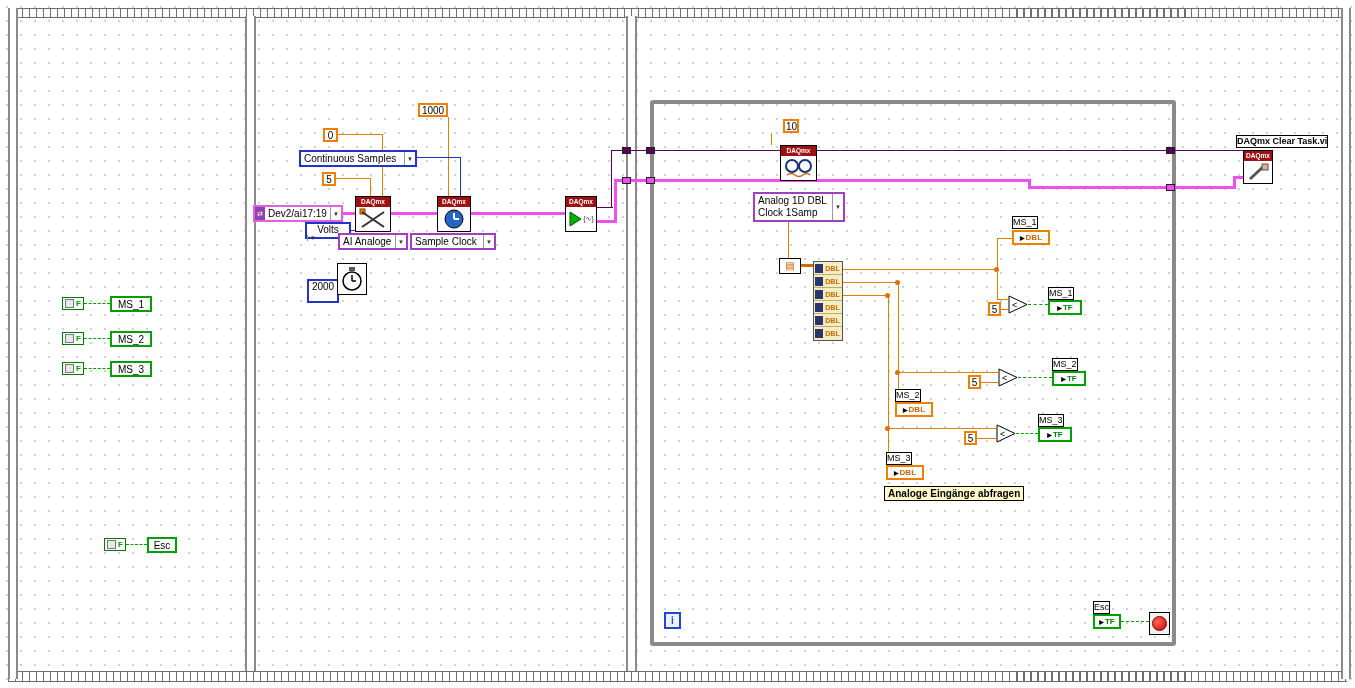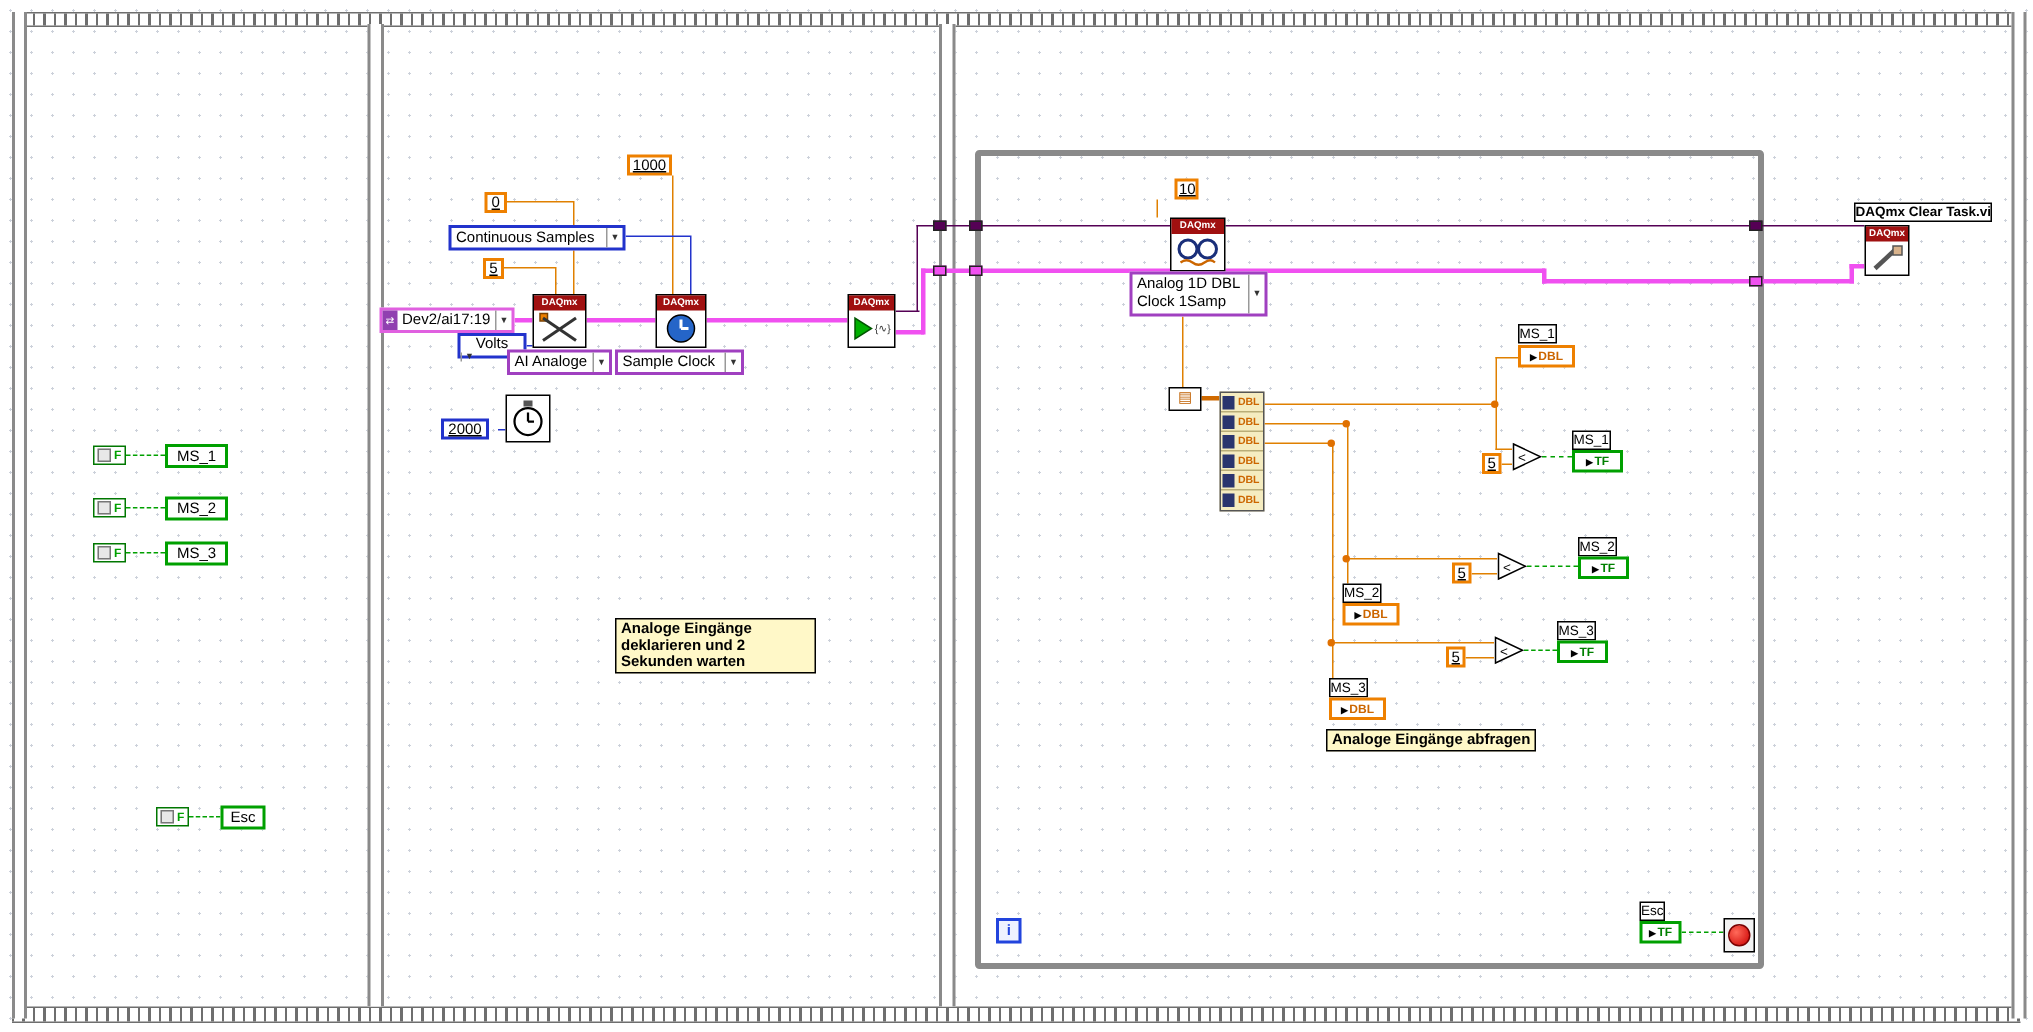--- a/index.html
+++ b/index.html
@@ -11,21 +11,21 @@
   .film{position:absolute;background:#fff;
     background-image:repeating-linear-gradient(90deg,#6e6e6e 0 1.5px,transparent 1.5px 7px);
     border-top:1px solid #6e6e6e;border-bottom:1px solid #6e6e6e;}
   .sidebar-strip{position:absolute;background:#fff;border-left:2px solid #8a8a8a;border-right:2px solid #8a8a8a;}
   .loop{position:absolute;border:4px solid #8a8a8a;border-radius:3px;}
   .wire{position:absolute;}
   .gdash{position:absolute;height:0;border-top:1px dashed #00a000;}
   .dot{position:absolute;width:5px;height:5px;border-radius:50%;background:#e07000;}
   .tunnel{position:absolute;width:9px;height:7px;border:1px solid #222;box-sizing:border-box;}
   .const{position:absolute;background:#fff;border:2px solid #ee8000;font-size:10px;line-height:12px;
-    text-align:center;padding:0 1px;box-sizing:border-box;text-decoration:underline;}
+    text-align:center;padding:0 1px;box-sizing:border-box;}
   .const.blue{border-color:#2233cc;}
   .enum{position:absolute;background:#fff;border:2px solid #2233cc;display:flex;align-items:stretch;
     font-size:10px;box-sizing:border-box;}
   .enum.ring{border-color:#a040c0;}
   .enum.devc{border-color:#e060e0;}
   .enum .txt{flex:1;padding:0 3px;white-space:nowrap;align-self:center;line-height:11px;}
   .enum .dd{width:10px;border-left:1px solid #999;font-size:6px;color:#333;display:flex;align-items:center;justify-content:center;}
   .ioicon{width:10px;background:#9040b0;color:#fff;font-size:7px;display:flex;align-items:center;justify-content:center;}
   .daq{position:absolute;background:#fff;border:1px solid #000;box-sizing:border-box;display:flex;flex-direction:column;}
   .daq .bn{height:10px;background:#a01010;color:#fff;font-size:6.5px;font-weight:bold;text-align:center;line-height:10px;}
@@ -211,47 +211,46 @@
   <div class="daq" style="left:565px;top:196px;width:32px;height:36px;">
     <div class="bn">DAQmx</div>
     <div class="body">
       <svg width="14" height="18" viewBox="0 0 14 18">
         <polygon points="2,2 2,16 13,9" fill="#00b000" stroke="#005500"></polygon>
       </svg>
       <span class="wave">{∿}</span>
     </div>
   </div>
 
-  <div class="const blue" style="left:294px;top:279px;width:32px;height:14px;">2000</div>
+  <div class="const blue" style="left:307px;top:279px;width:32px;height:24px;">2000</div>
   <div class="daq" style="left:337px;top:263px;width:30px;height:32px;">
     <div class="body">
       <svg width="26" height="28" viewBox="0 0 26 28">
         <rect x="10" y="2" width="6" height="4" fill="#555"></rect>
         <circle cx="13" cy="16" r="9" fill="#fff" stroke="#000" stroke-width="1.5"></circle>
         <line x1="13" y1="16" x2="13" y2="10" stroke="#000" stroke-width="1.5"></line>
         <line x1="13" y1="16" x2="17" y2="16" stroke="#000" stroke-width="1.5"></line>
       </svg>
     </div>
   </div>
-  <div class="comment" style="left:410px;top:412px;width:134px;">Analoge Eingänge deklarieren und 2 Sekunden warten</div>
 
   <div class="const" style="left:783px;top:119px;width:16px;height:14px;">10</div>
 
   <div class="daq" style="left:780px;top:145px;width:37px;height:36px;">
     <div class="bn">DAQmx</div>
     <div class="body">
       <svg width="31" height="22" viewBox="0 0 31 22">
         <circle cx="9" cy="9" r="6" fill="none" stroke="#1a2f7a" stroke-width="2"></circle>
         <circle cx="22" cy="9" r="6" fill="none" stroke="#1a2f7a" stroke-width="2"></circle>
         <line x1="15" y1="9" x2="16" y2="9" stroke="#1a2f7a" stroke-width="2"></line>
         <path d="M4 18 q4 -3 8 0 q4 3 8 0 q4 -3 7 0" fill="none" stroke="#cc6600" stroke-width="1.5"></path>
       </svg>
     </div>
   </div>
-  <div class="enum ring" style="left:753px;top:181px;width:92px;height:30px;">
+  <div class="enum ring" style="left:753px;top:192px;width:92px;height:30px;">
     <span class="txt" style="line-height:12px;white-space:normal;">
       <span>Analog 1D DBL</span><br>
       <span>Clock 1Samp</span>
     </span>
     <span class="dd">▼</span>
   </div>
 
   <div class="lbl" style="left:779px;top:258px;width:20px;height:14px;text-align:center;color:#c06000;font-size:10px;line-height:13px;padding:0;">▤</div>
   <div class="idxarr" style="left:813px;top:261px;width:30px;height:80px;">
     <div class="idxrow">

